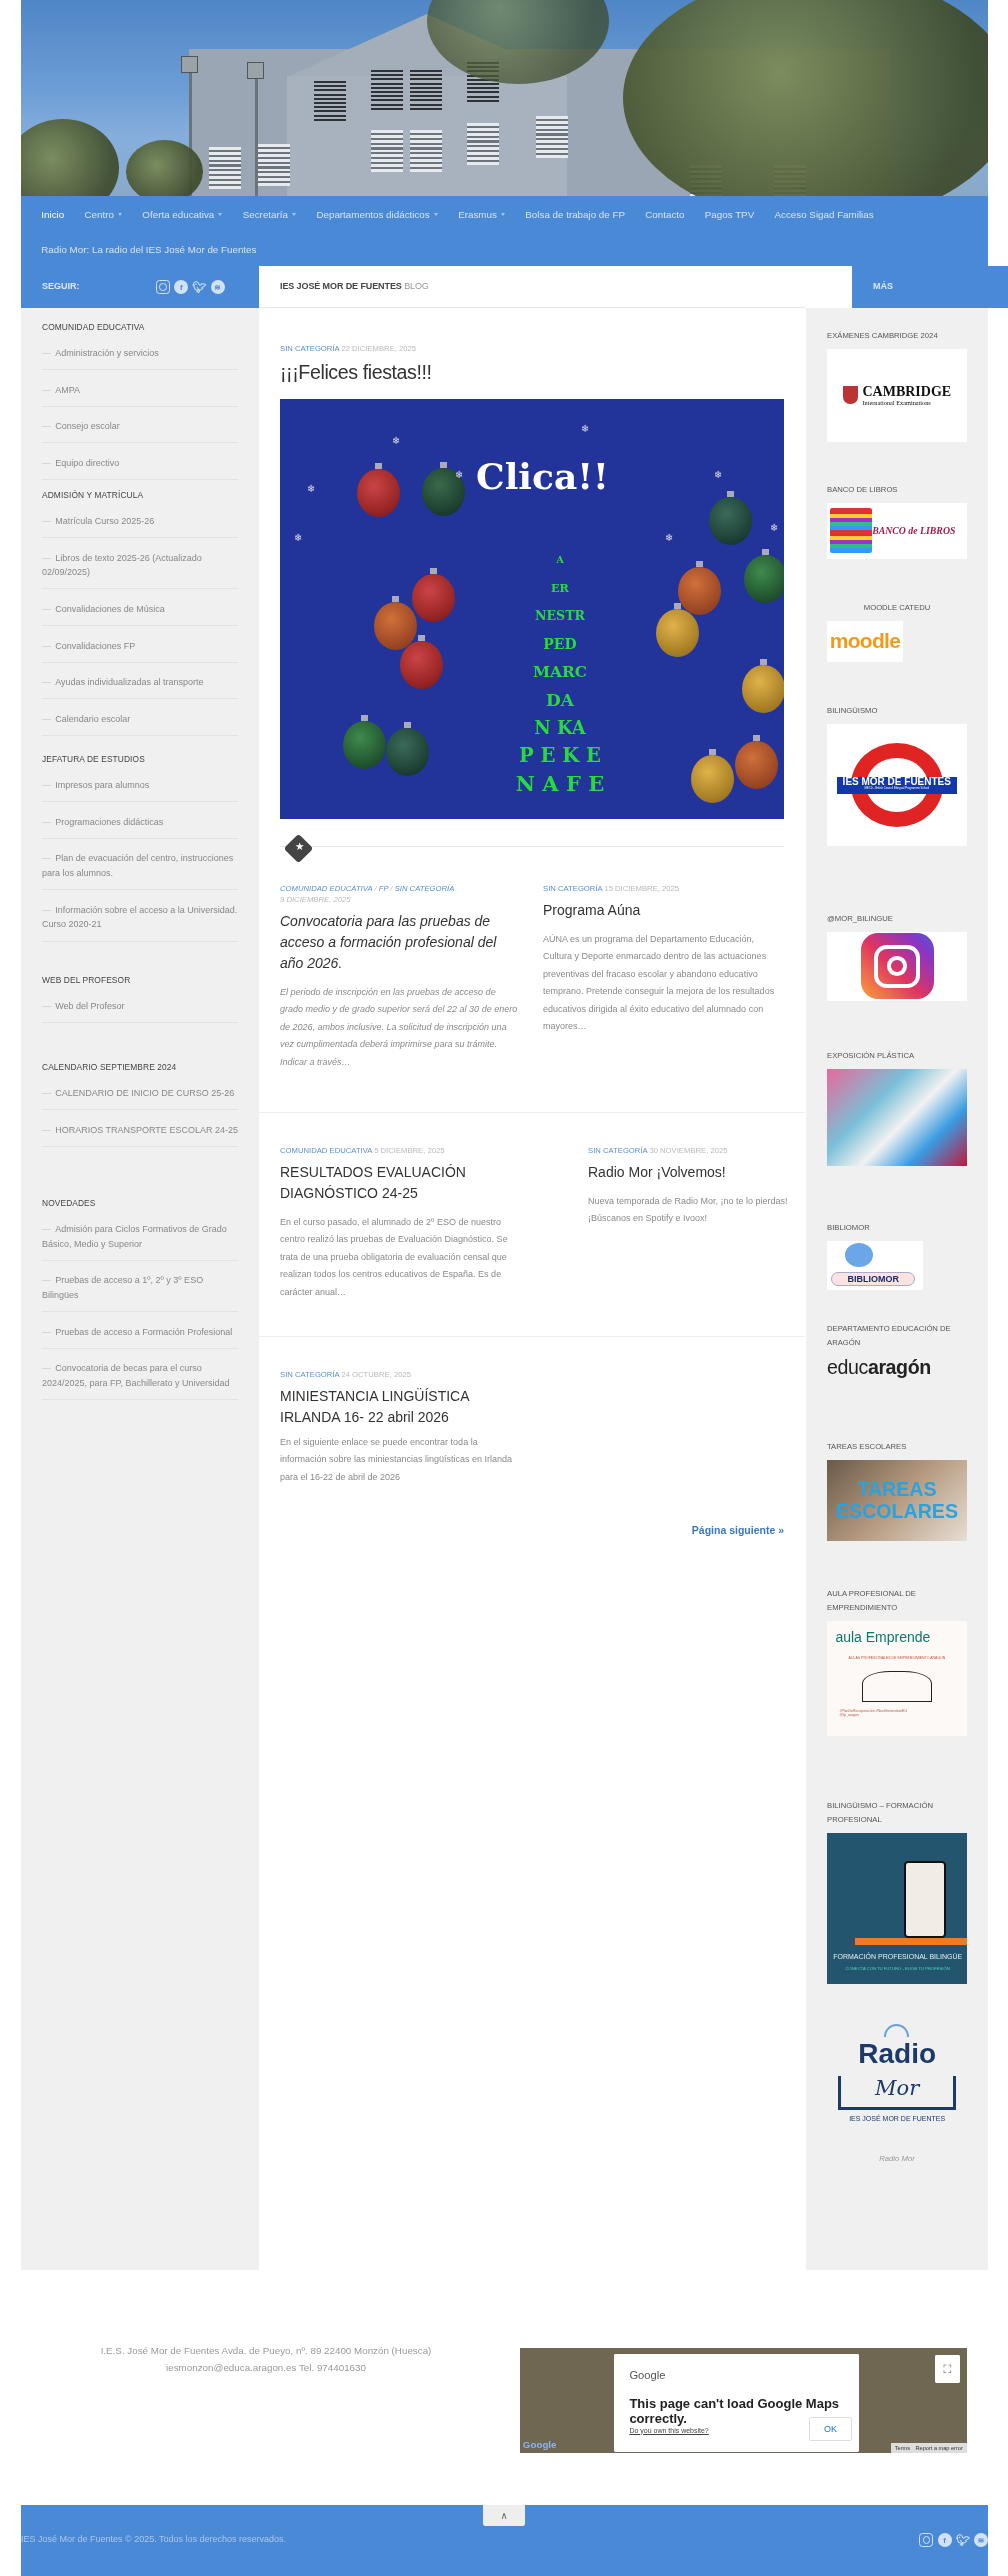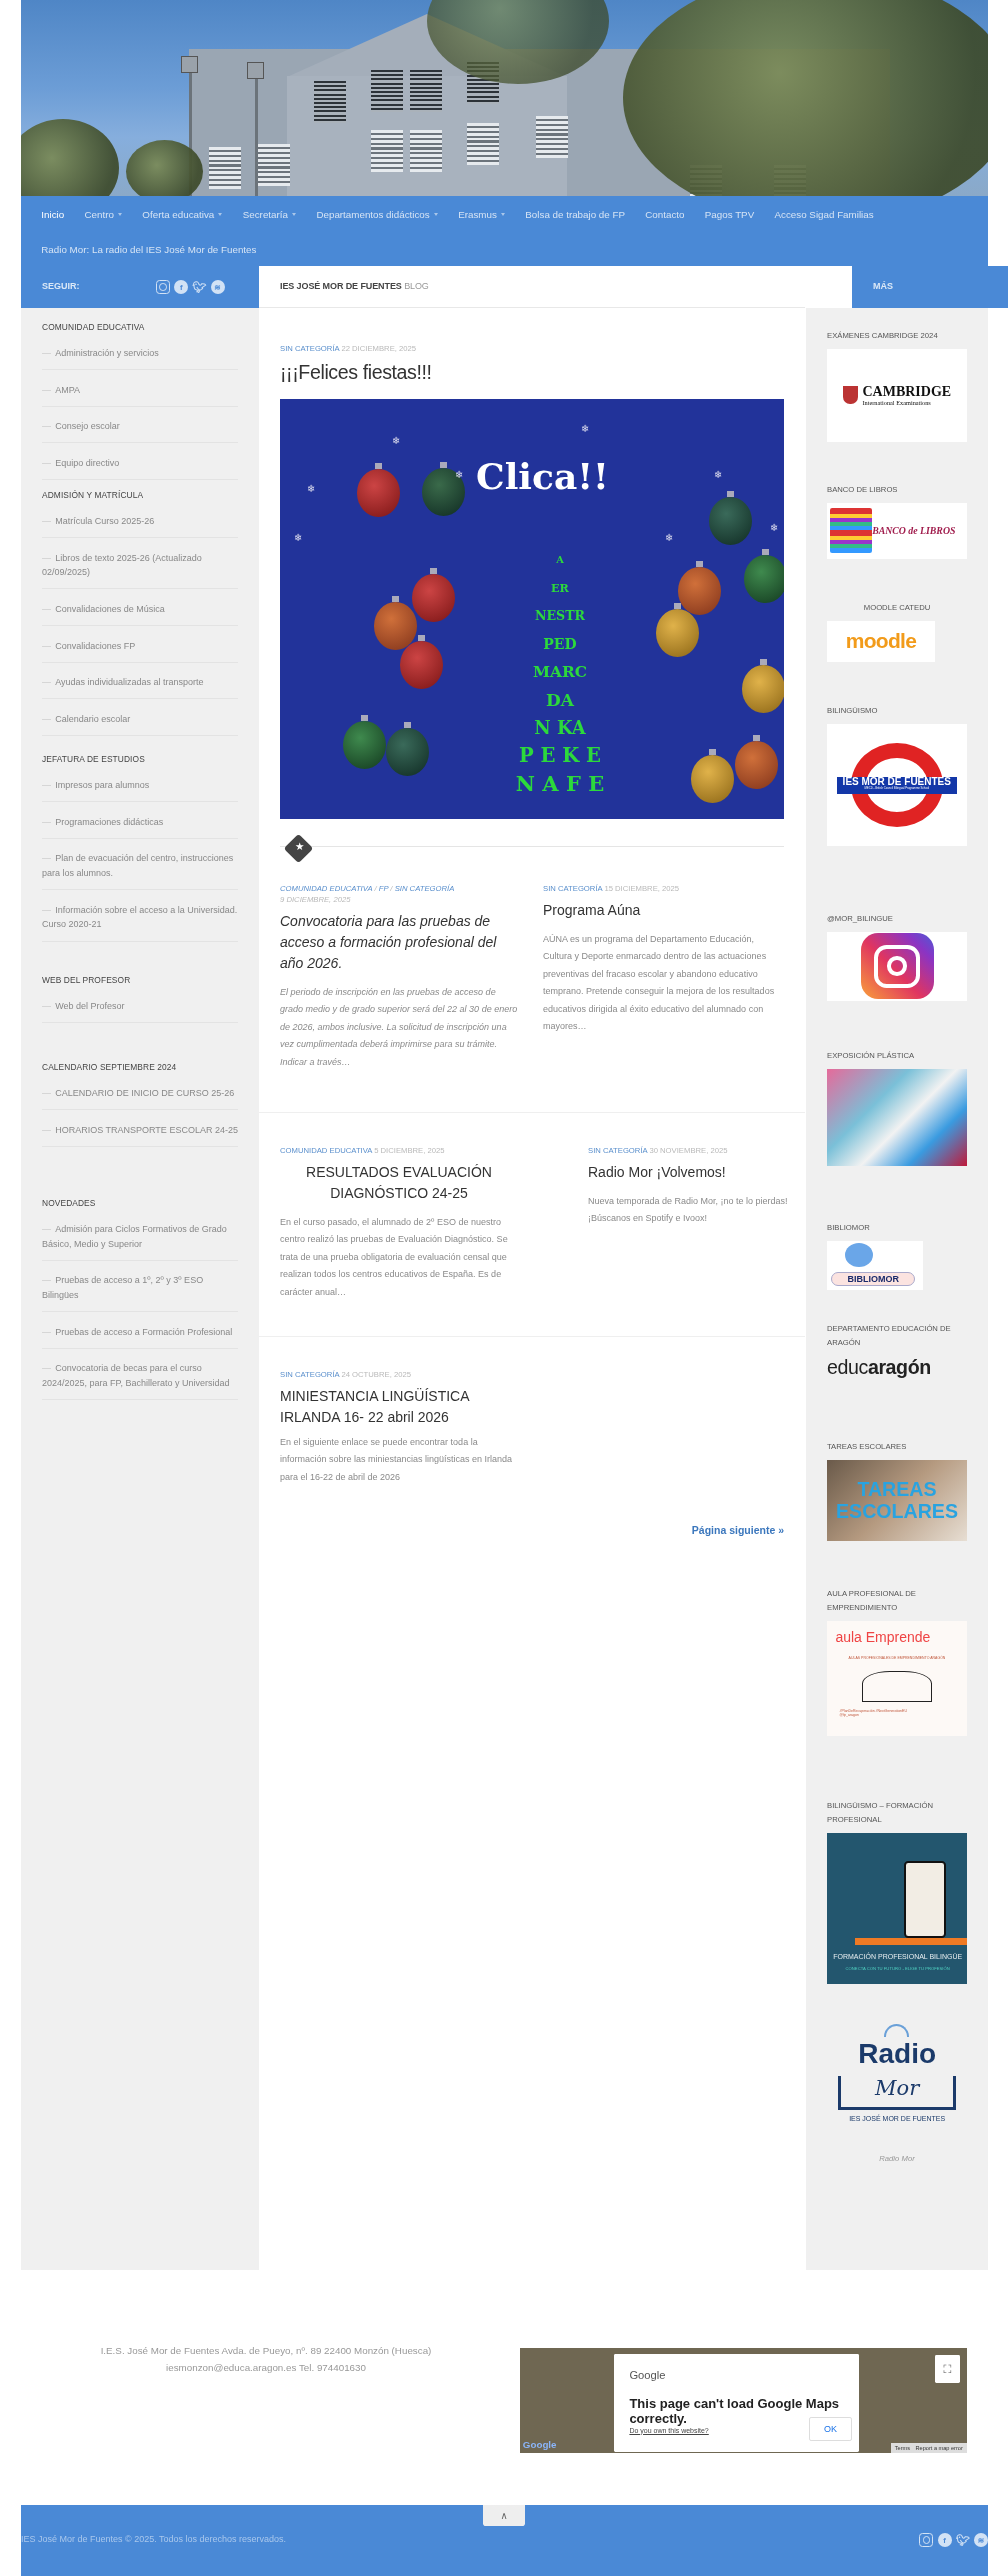--- a/index.html
+++ b/index.html
@@ -287,21 +287,21 @@
         <div class="ptitle" style="font-size:14px;line-height:21px;margin-top:5.6px;">Convocatoria para las pruebas de acceso a formación profesional del año 2026.</div>
         <div class="pexcerpt" style="margin-top:9.8px;">El periodo de inscripción en las pruebas de acceso de grado medio y de grado superior será del 22 al 30 de enero de 2026, ambos inclusive. La solicitud de inscripción una vez cumplimentada deberá imprimirse para su trámite. Indicar a través…</div>
       </div>
       <div class="post" style="left: 284px; top: 617px; width: 242px;">
         <div class="meta"><span class="cat">SIN CATEGORÍA</span> <span class="date">15 DICIEMBRE, 2025</span></div>
         <div class="ptitle" style="font-size:14px;line-height:21px;margin-top:5.6px;">Programa Aúna</div>
         <div class="pexcerpt" style="margin-top:9.8px;">AÚNA es un programa del Departamento Educación, Cultura y Deporte enmarcado dentro de las actuaciones preventivas del fracaso escolar y abandono educativo temprano. Pretende conseguir la mejora de los resultados educativos dirigida al éxito educativo del alumnado con mayores…</div>
       </div>
       <div class="post" style="left: 21px; top: 879px; width: 238px;">
         <div class="meta"><span class="cat">COMUNIDAD EDUCATIVA</span> <span class="date">5 DICIEMBRE, 2025</span></div>
-        <div class="ptitle" style="font-size:14px;line-height:21px;margin-top:5.6px;text-align:center;">RESULTADOS EVALUACIÓN DIAGNÓSTICO 24-25</div>
+        <div class="ptitle" style="font-size:14px;line-height:21px;margin-top:5.6px;">RESULTADOS EVALUACIÓN DIAGNÓSTICO 24-25</div>
         <div class="pexcerpt" style="margin-top:9.8px;">En el curso pasado, el alumnado de 2º ESO de nuestro centro realizó las pruebas de Evaluación Diagnóstico. Se trata de una prueba obligatoria de evaluación censal que realizan todos los centros educativos de España. Es de carácter anual…</div>
       </div>
       <div class="post" style="left: 284px; top: 879px; width: 242px; margin-left: 45px;">
         <div class="meta"><span class="cat">SIN CATEGORÍA</span> <span class="date">30 NOVIEMBRE, 2025</span></div>
         <div class="ptitle" style="font-size:14px;line-height:21px;margin-top:5.6px;">Radio Mor ¡Volvemos!</div>
         <div class="pexcerpt" style="margin-top:9.8px;">Nueva temporada de Radio Mor, ¡no te lo pierdas! ¡Búscanos en Spotify e Ivoox!</div>
       </div>
       <div class="post" style="left: 21px; top: 1103px; width: 238px;">
         <div class="meta"><span class="cat">SIN CATEGORÍA</span> <span class="date">24 OCTUBRE, 2025</span></div>
         <div class="ptitle" style="font-size:14px;line-height:21px;margin-top:5.6px;">MINIESTANCIA LINGÜÍSTICA IRLANDA 16- 22 abril 2026</div>
@@ -329,21 +329,21 @@
   <div class="rw" style="top:175px;">
     <div class="wt">BANCO DE LIBROS</div>
     <div class="img" style="height:56px; display:flex; align-items:center;">
       <div style="width:42px;height:45px;margin-left:2.8px;background:repeating-linear-gradient(180deg,#d33 0 5.6px,#fc3 5.6px 9.8px,#93c 9.8px 14px,#3b8 14px 18px,#39f 18px 22.4px);border-radius:2.1px;"></div>
       <div style="font-family:'Liberation Serif',serif;font-style:italic;font-weight:bold;color:#a01c4c;font-size:9.8px;text-align:center;width:84px;line-height:11.2px;">BANCO de LIBROS</div>
     </div>
   </div>
 
   <div class="rw" style="top:293px;text-align:center;">
     <div class="wt">MOODLE CATEDU</div>
-    <div class="img" style="width:108px;height:41px;display:flex;align-items:center;justify-content:center;">
+    <div class="img" style="width:76px;height:41px;display:flex;align-items:center;justify-content:center;">
       <span style="font-size:21px;font-weight:bold;color:#f29b1a;letter-spacing:-0.7px;">moodle</span>
     </div>
   </div>
 
   <div class="rw" style="top:396px;">
     <div class="wt">BILINGÜISMO</div>
     <div class="img" style="height:122px;">
       <div style="position:absolute;left:24px;top:19.6px;width:92px;height:84px;border:15.4px solid #e02323;border-radius:50%;"></div>
       <div style="position:absolute;left:9.8px;top:53px;width:120px;height:17px;background:#1337a8;color:#fff;text-align:center;">
         <div style="font-size:10px;font-weight:bold;line-height:9.8px;">IES MOR DE FUENTES</div>
@@ -384,21 +384,21 @@
   <div class="rw" style="top:1132px;">
     <div class="wt">TAREAS ESCOLARES</div>
     <div class="img" style="height:81px;background:linear-gradient(135deg,#6a5a4a,#b59a80 50%,#e7ded3);display:flex;align-items:center;justify-content:center;">
       <div style="font-size:19.6px;font-weight:bold;color:#29a3e0;text-align:center;line-height:22.4px;width:126px;">TAREAS ESCOLARES</div>
     </div>
   </div>
 
   <div class="rw" style="top:1279px;">
     <div class="wt">AULA PROFESIONAL DE EMPRENDIMIENTO</div>
     <div class="img" style="height:115px;background:#fdf9f6;">
-      <div style="position:absolute;left:8.4px;top:8.4px;font-size:14px;color:#ef4444;">aula Emprende</div>
+      <div style="position:absolute;left:8.4px;top:8.4px;font-size:14px;color:#0f766e;">aula Emprende</div>
       <div style="position:absolute;left:7px;top:35px;width:126px;font-size:3.5px;color:#c0563a;text-align:center;">AULAS PROFESIONALES DE EMPRENDIMIENTO ARAGÓN</div>
       <div style="position:absolute;left:35px;top:50px;width:70px;height:31px;border:0.7px solid #222;border-radius:40% 40% 0 0;"></div>
       <div style="position:absolute;left:12.6px;top:88px;width:70px;font-size:3.5px;color:#c0563a;">#PlanDeRecuperación #NextGenerationEU @fp_aragon</div>
     </div>
   </div>
 
   <div class="rw" style="top:1491px;">
     <div class="wt">BILINGÜISMO – FORMACIÓN PROFESIONAL</div>
     <div class="img" style="height:151px;background:#23566e;">
       <div style="position:absolute;left:77px;top:28px;width:42px;height:77px;background:#f2ede4;border:2.8px solid #111;border-radius:4.2px;"></div>

